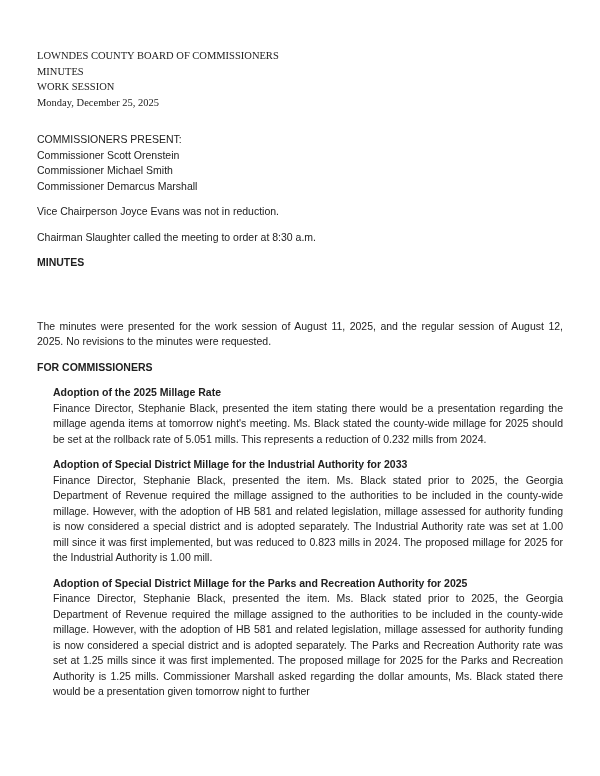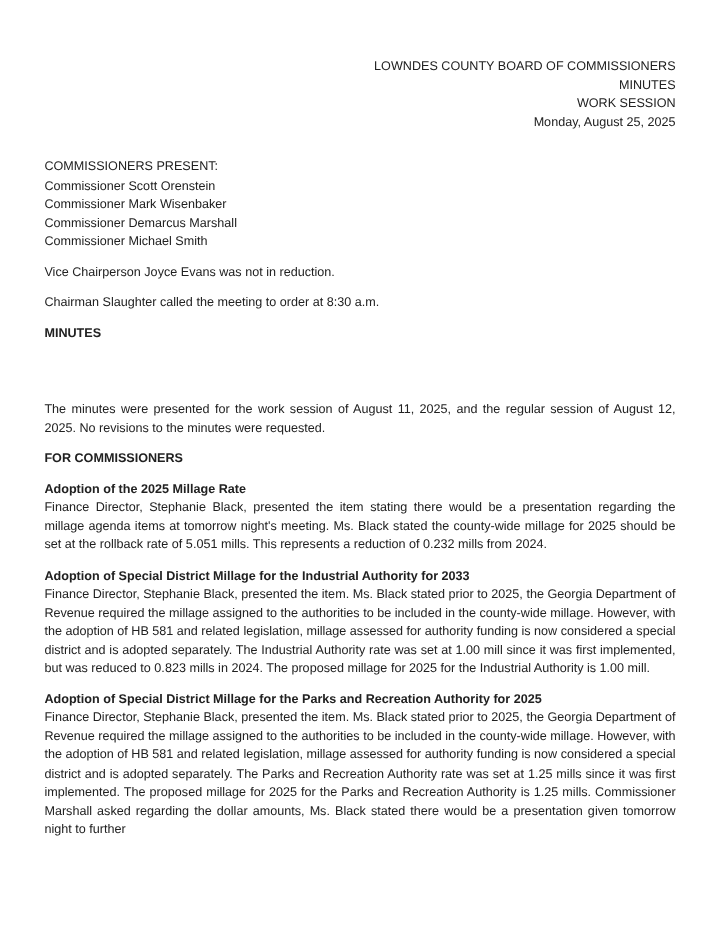--- a/index.html
+++ b/index.html
@@ -16,21 +16,22 @@
     font-family: "Liberation Sans", sans-serif;
     font-size: 10.5px;
     line-height: 15.5px;
     overflow: hidden;
     box-sizing: border-box;
   }
   .content {
     padding: 48px 37px 0 37px;
   }
   .doc-header {
-    text-align: right;
+    text-align: left;
+    font-family: Liberation Serif, serif;
   }
   .doc-header div {
     white-space: nowrap;
   }
   .attendance {
     margin-top: 22px;
   }
   .para {
     margin: 10px 0 0 0;
   }
@@ -39,48 +40,48 @@
     line-height: 15.5px;
     font-weight: bold;
     margin: 10px 0 0 0;
   }
   .justify {
     text-align: justify;
     margin-top: 48px;
   }
   .agenda-item {
     margin-top: 10px;
+    margin-left: 16px;
   }
   .agenda-item .item-title {
     font-weight: bold;
   }
   .agenda-item .item-body {
     margin: 0;
     text-align: justify;
   }
 </style>
 </head>
 <body>
 
 <div class="page">
   <div class="content">
 
     <header class="doc-header">
       <div>LOWNDES COUNTY BOARD OF COMMISSIONERS</div>
       <div>MINUTES</div>
       <div>WORK SESSION</div>
-      <div>Monday, August 25, 2025</div>
+      <div>Monday, December 25, 2025</div>
     </header>
 
     <section class="attendance">
       <div>COMMISSIONERS PRESENT:</div>
       <div>Commissioner Scott Orenstein</div>
-      <div>Commissioner Mark Wisenbaker</div>
+      <div>Commissioner Michael Smith</div>
       <div>Commissioner Demarcus Marshall</div>
-      <div>Commissioner Michael Smith</div>
     </section>
 
     <p class="para">Vice Chairperson Joyce Evans was not in reduction.</p>
 
     <p class="para">Chairman Slaughter called the meeting to order at 8:30 a.m.</p>
 
     <h2 class="heading">MINUTES</h2>
 
     <p class="para justify">The minutes were presented for the work session of August 11, 2025, and the regular session of August 12, 2025. No revisions to the minutes were requested.</p>
 

